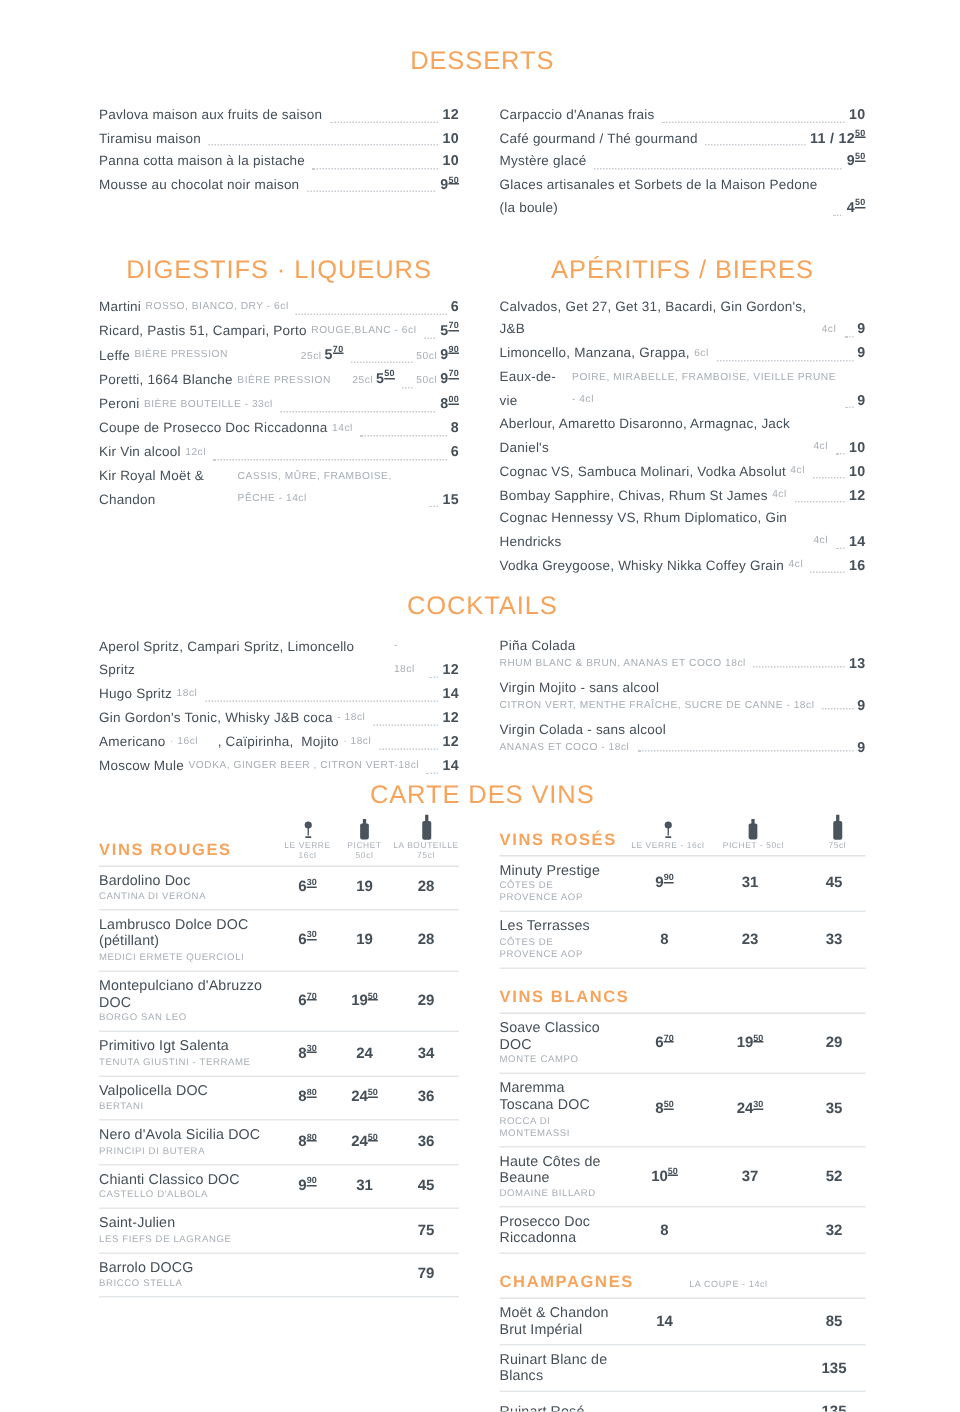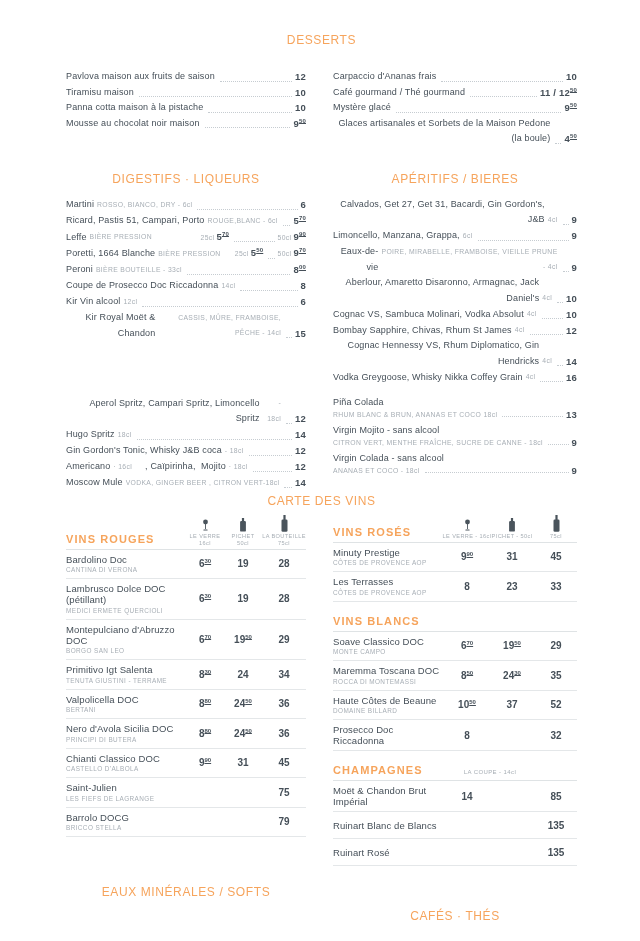--- a/index.html
+++ b/index.html
@@ -1,45 +1,45 @@
 <!DOCTYPE html>
 <html><head>
 <meta charset="utf-8">
 <style>
   html,body{margin:0;padding:0;background:#ffffff;}
   body{width:640px;height:941px;overflow:hidden;font-family:"Liberation Sans",sans-serif;color:#454F58;}
   .page{box-sizing:border-box;width:640px;height:941px;padding:30px 63px 8px 66px;}
   .cols{display:grid;grid-template-columns:240px 244px;column-gap:27px;}
-  .head{font-size:12px;line-height:17px;color:#F6A45C;font-weight:500;letter-spacing:.6px;text-align:center;margin:0;}
+  .head{font-size:17px;line-height:17px;color:#F6A45C;font-weight:500;letter-spacing:.6px;text-align:center;margin:0;}
   .h-desserts{margin:2px 0 20px;}
   .cols-desserts{margin-bottom:24px;}
   .heads-row{margin-bottom:9px;}
   .cols-aperitifs{margin-bottom:10px;}
   .h-cocktails{margin:2px 0 11px;}
   .cols-cocktails{margin-bottom:2px;}
   .h-vins{margin:0 0 5px;}
   .wine-area{margin-bottom:18px;}
   .bottom .head{}
   .cafes-head{margin-top:24px;}
   
-  .item .iline{display:flex;align-items:flex-end;line-height:15.5px;text-align:right;}
+  .item .iline{display:flex;align-items:flex-end;line-height:15.5px;}
   .nm{font-size:9px;font-weight:500;letter-spacing:.15px;white-space:pre-wrap;}
   .caps{font-size:6.8px;letter-spacing:.35px;color:#A7AEB5;font-weight:500;white-space:pre-wrap;}
   .iline .caps:not(:first-child){margin-left:3px;padding-bottom:.5px;}
   .iline .nm:not(:first-child){margin-left:13px;}
   .leader{flex:1 1 auto;min-width:6px;border-bottom:1px dotted #C6CCD1;margin:0 3px 3px 5px;}
   .leader.blank{border-bottom-color:transparent;}
   .price{font-size:9.5px;font-weight:700;letter-spacing:.2px;white-space:nowrap;}
   .price .pre{margin-right:2px;}
   sup{font-size:6px;line-height:0;vertical-align:super;text-decoration:underline;}
   .ml{padding:2px 0 3px;}
   .ml .iline{line-height:11.5px;}
   
   .wgrid{display:grid;grid-template-columns:1fr 38px 38px 44px;}
-  .wine-right .wgrid{grid-template-columns:1fr 44px 46px 42px;}
+  .wine-right .wgrid{grid-template-columns:1fr 44px 46px 42px;gap:12px;}
   .whead{border-bottom:1px solid #DFE3E5;}
   .wheading{font-size:11px;color:#F6A45C;font-weight:600;letter-spacing:1.1px;align-self:end;padding-bottom:4px;white-space:nowrap;}
   .wcol-h{display:flex;flex-direction:column;align-items:center;justify-content:flex-end;gap:1px;padding-bottom:3px;}
   .wcol-label{font-size:5.6px;letter-spacing:.4px;color:#A7AEB5;text-align:center;white-space:nowrap;font-weight:500;}
   .wicon svg{display:block;}
   .wnote{grid-column:2/4;align-self:end;padding-bottom:5px;text-align:center;font-size:6px;letter-spacing:.4px;color:#A7AEB5;white-space:nowrap;font-weight:500;}
   .wrow{border-bottom:1px solid #E4E7E9;padding:4px 0;min-height:18px;align-items:center;}
   .wname{font-size:9.5px;font-weight:500;line-height:11px;letter-spacing:.1px;}
   .wprod{font-size:6.4px;letter-spacing:.4px;color:#A7AEB5;line-height:8px;margin-top:1.5px;font-weight:500;}
   .wprice{text-align:center;font-size:10px;font-weight:600;}
@@ -250,20 +250,21 @@
           <div class="iline">
             <span class="nm">Vodka Greygoose, Whisky Nikka Coffey Grain</span>
             <span class="caps">4cl</span>
             <span class="leader"></span>
             <span class="price">16</span>
           </div>
         </div>
       </div>
   </div>
 
+  <h2 class="head h-cocktails">COCKTAILS</h2>
   <div class="cols cols-cocktails">
     <div class="list" id="l-cocktails-left">
         <div class="item">
           <div class="iline">
             <span class="nm">Aperol Spritz, Campari Spritz, Limoncello Spritz</span>
             <span class="caps">- 18cl</span>
             <span class="leader"></span>
             <span class="price">12</span>
           </div>
         </div>

